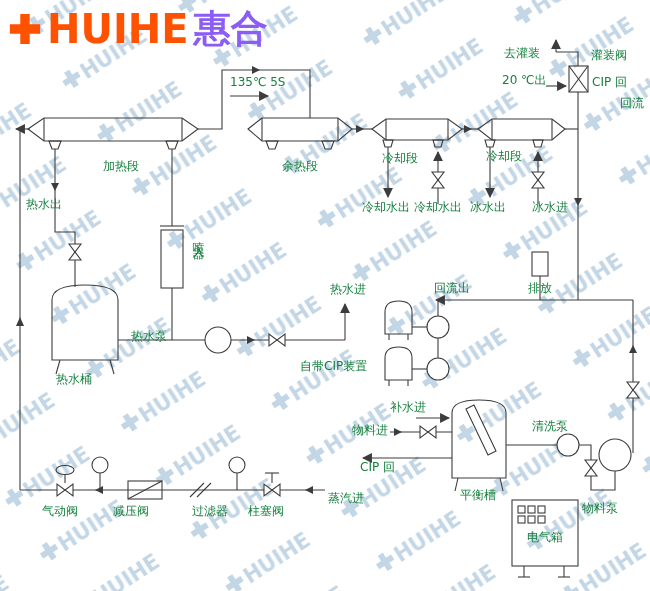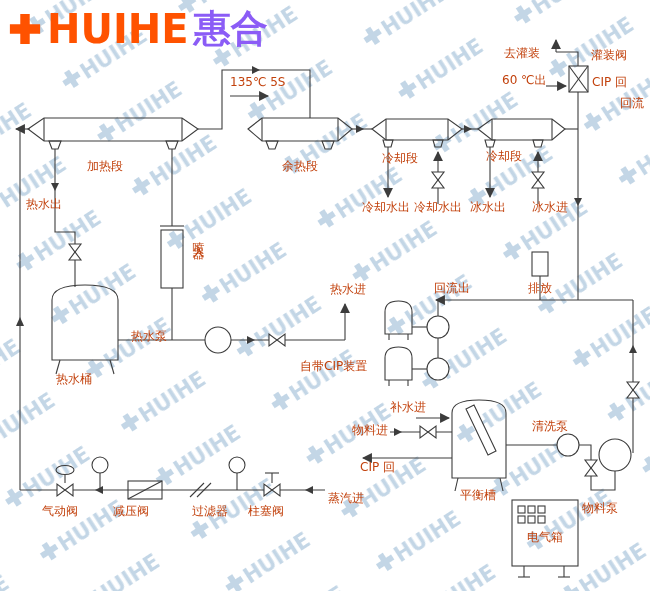--- a/index.html
+++ b/index.html
@@ -3,21 +3,21 @@
 <meta charset="utf-8">
 <style>
   html,body{margin:0;padding:0;background:#fff;font-family:"DejaVu Sans",sans-serif;}
   .stage{position:relative;width:650px;height:591px;background:#fff;overflow:hidden;}
   svg.diagram{position:absolute;left:0;top:0;}
   .pl{stroke:#3c3c3c;stroke-width:1.1;fill:none;}
   .shape{stroke:#3c3c3c;stroke-width:1.1;fill:none;}
   .wfill{stroke:#3c3c3c;stroke-width:1.1;fill:#fff;}
   .solid{fill:#3c3c3c;stroke:none;}
   .vfill{fill:#fff;stroke:#3c3c3c;stroke-width:1.1;}
-  .lbl{position:absolute;font-size:12px;line-height:1.05;color:#c2410c;white-space:nowrap;}
+  .lbl{position:absolute;font-size:12px;line-height:1.05;color:#15803d;white-space:nowrap;}
   .lbl.vert{writing-mode:vertical-rl;text-orientation:upright;letter-spacing:3px;}
   .logo{position:absolute;left:8px;top:4px;display:flex;align-items:center;gap:5px;}
   .logo .latin{font-size:40px;font-weight:800;color:#ff5200;letter-spacing:0px;}
   .logo .cn{font-size:37px;font-weight:700;color:#8b5cf6;}
 </style>
 </head>
 <body>
 
 <div class="stage">
 
@@ -218,27 +218,27 @@
       <rect class="shape" x="518" y="516" width="7" height="7"></rect>
       <rect class="shape" x="528" y="516" width="7" height="7"></rect>
       <rect class="shape" x="538" y="516" width="7" height="7"></rect>
       <line class="pl" x1="524" y1="566" x2="524" y2="577"></line>
       <line class="pl" x1="564" y1="566" x2="564" y2="577"></line>
       <line class="pl" x1="518" y1="577" x2="530" y2="577"></line>
       <line class="pl" x1="558" y1="577" x2="570" y2="577"></line>
     </g>
   </svg>
 
-  <div class="lbl" style="left:87px;top:160px">加热段</div>
+  <div class="lbl" style="left:103px;top:160px">加热段</div>
   <div class="lbl" style="left:282px;top:160px">余热段</div>
   <div class="lbl" style="left:382px;top:152px">冷却段</div>
   <div class="lbl" style="left:486px;top:150px">冷却段</div>
   <div class="lbl" style="left:230px;top:76px">135℃ 5S</div>
   <div class="lbl" style="left:504px;top:47px">去灌装</div>
-  <div class="lbl" style="left:502px;top:74px">60 ℃出</div>
+  <div class="lbl" style="left:502px;top:74px">20 ℃出</div>
   <div class="lbl" style="left:591px;top:49px">灌装阀</div>
   <div class="lbl" style="left:592px;top:76px">CIP 回</div>
   <div class="lbl" style="left:620px;top:97px">回流</div>
   <div class="lbl" style="left:362px;top:201px">冷却水出</div>
   <div class="lbl" style="left:414px;top:201px">冷却水出</div>
   <div class="lbl" style="left:470px;top:201px">冰水出</div>
   <div class="lbl" style="left:532px;top:201px">冰水进</div>
   <div class="lbl" style="left:26px;top:198px">热水出</div>
   <div class="lbl vert" style="left:192px;top:232px">喷入器</div>
   <div class="lbl" style="left:56px;top:373px">热水桶</div>

